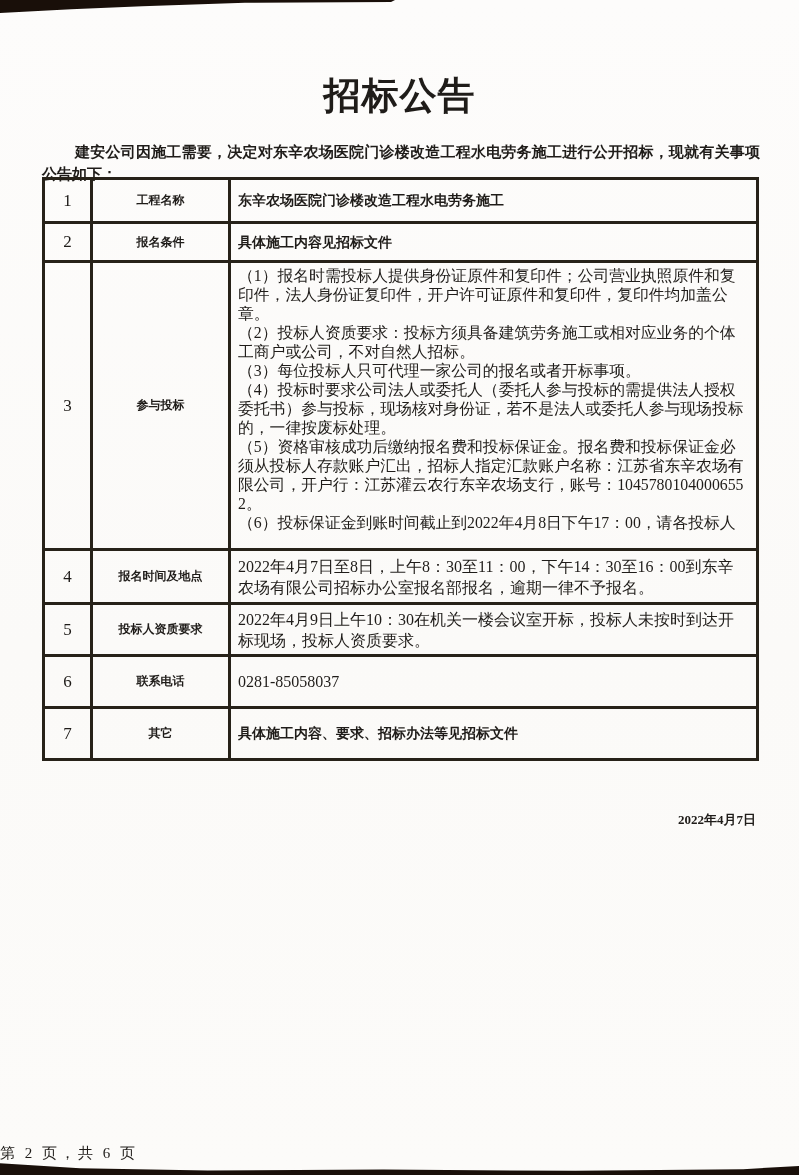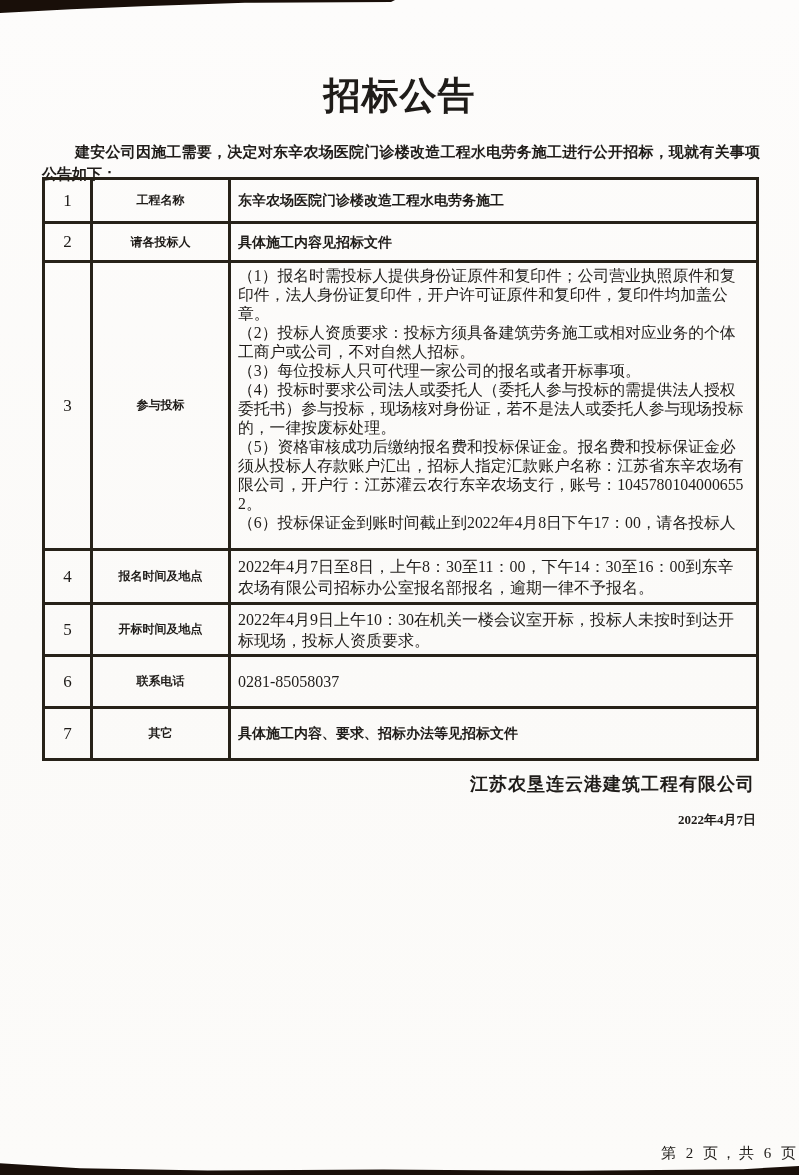--- a/index.html
+++ b/index.html
@@ -97,21 +97,21 @@
     top: 811px;
     right: 43px;
     font-size: 13px;
     font-weight: 700;
   }
   .page-footer {
     position: absolute;
     top: 1144px;
     left: 0;
     right: 0;
-    text-align: right;
+    text-align: left;
     font-size: 15px;
     letter-spacing: 3px;
   }
   
   .artifact-top {
     position: absolute;
     top: 0; left: 0;
     width: 395px; height: 13px;
     background: #190f09;
     clip-path: polygon(0 0, 100% 0, 99% 15%, 62% 22%, 36% 48%, 18% 72%, 0 100%);
@@ -142,56 +142,55 @@
         <col class="col-content">
     </colgroup>
     <tbody>
       <tr class="r1">
         <td class="cell-no">1</td>
         <td class="cell-label">工程名称</td>
         <td class="cell-content bold">东辛农场医院门诊楼改造工程水电劳务施工</td>
       </tr>
       <tr class="r2">
         <td class="cell-no">2</td>
-        <td class="cell-label">请各投标人</td>
+        <td class="cell-label">报名条件</td>
         <td class="cell-content bold">具体施工内容见招标文件</td>
       </tr>
       <tr class="r3">
         <td class="cell-no">3</td>
         <td class="cell-label">参与投标</td>
         <td class="cell-content">（1）报名时需投标人提供身份证原件和复印件；公司营业执照原件和复印件，法人身份证复印件，开户许可证原件和复印件，复印件均加盖公章。
 （2）投标人资质要求：投标方须具备建筑劳务施工或相对应业务的个体工商户或公司，不对自然人招标。
 （3）每位投标人只可代理一家公司的报名或者开标事项。
 （4）投标时要求公司法人或委托人（委托人参与投标的需提供法人授权委托书）参与投标，现场核对身份证，若不是法人或委托人参与现场投标的，一律按废标处理。
 （5）资格审核成功后缴纳报名费和投标保证金。报名费和投标保证金必须从投标人存款账户汇出，招标人指定汇款账户名称：江苏省东辛农场有限公司，开户行：江苏灌云农行东辛农场支行，账号：10457801040006552。
 （6）投标保证金到账时间截止到2022年4月8日下午17：00，请各投标人</td>
       </tr>
       <tr class="r4">
         <td class="cell-no">4</td>
         <td class="cell-label">报名时间及地点</td>
         <td class="cell-content">2022年4月7日至8日，上午8：30至11：00，下午14：30至16：00到东辛农场有限公司招标办公室报名部报名，逾期一律不予报名。</td>
       </tr>
       <tr class="r5">
         <td class="cell-no">5</td>
-        <td class="cell-label">开标时间及地点</td>
+        <td class="cell-label">投标人资质要求</td>
         <td class="cell-content">2022年4月9日上午10：30在机关一楼会议室开标，投标人未按时到达开标现场，投标人资质要求。</td>
       </tr>
       <tr class="r6">
         <td class="cell-no">6</td>
         <td class="cell-label">联系电话</td>
         <td class="cell-content">0281-85058037</td>
       </tr>
       <tr class="r7">
         <td class="cell-no">7</td>
         <td class="cell-label">其它</td>
         <td class="cell-content bold">具体施工内容、要求、招标办法等见招标文件</td>
       </tr>
     </tbody>
   </table>
 
-  <div class="signature">江苏农垦连云港建筑工程有限公司</div>
   <div class="sign-date">2022年4月7日</div>
 
   <div class="page-footer">第 2 页，共 6 页</div>
 
   <div class="artifact-bottom"></div>
 
 </div>
 
 </body></html>

